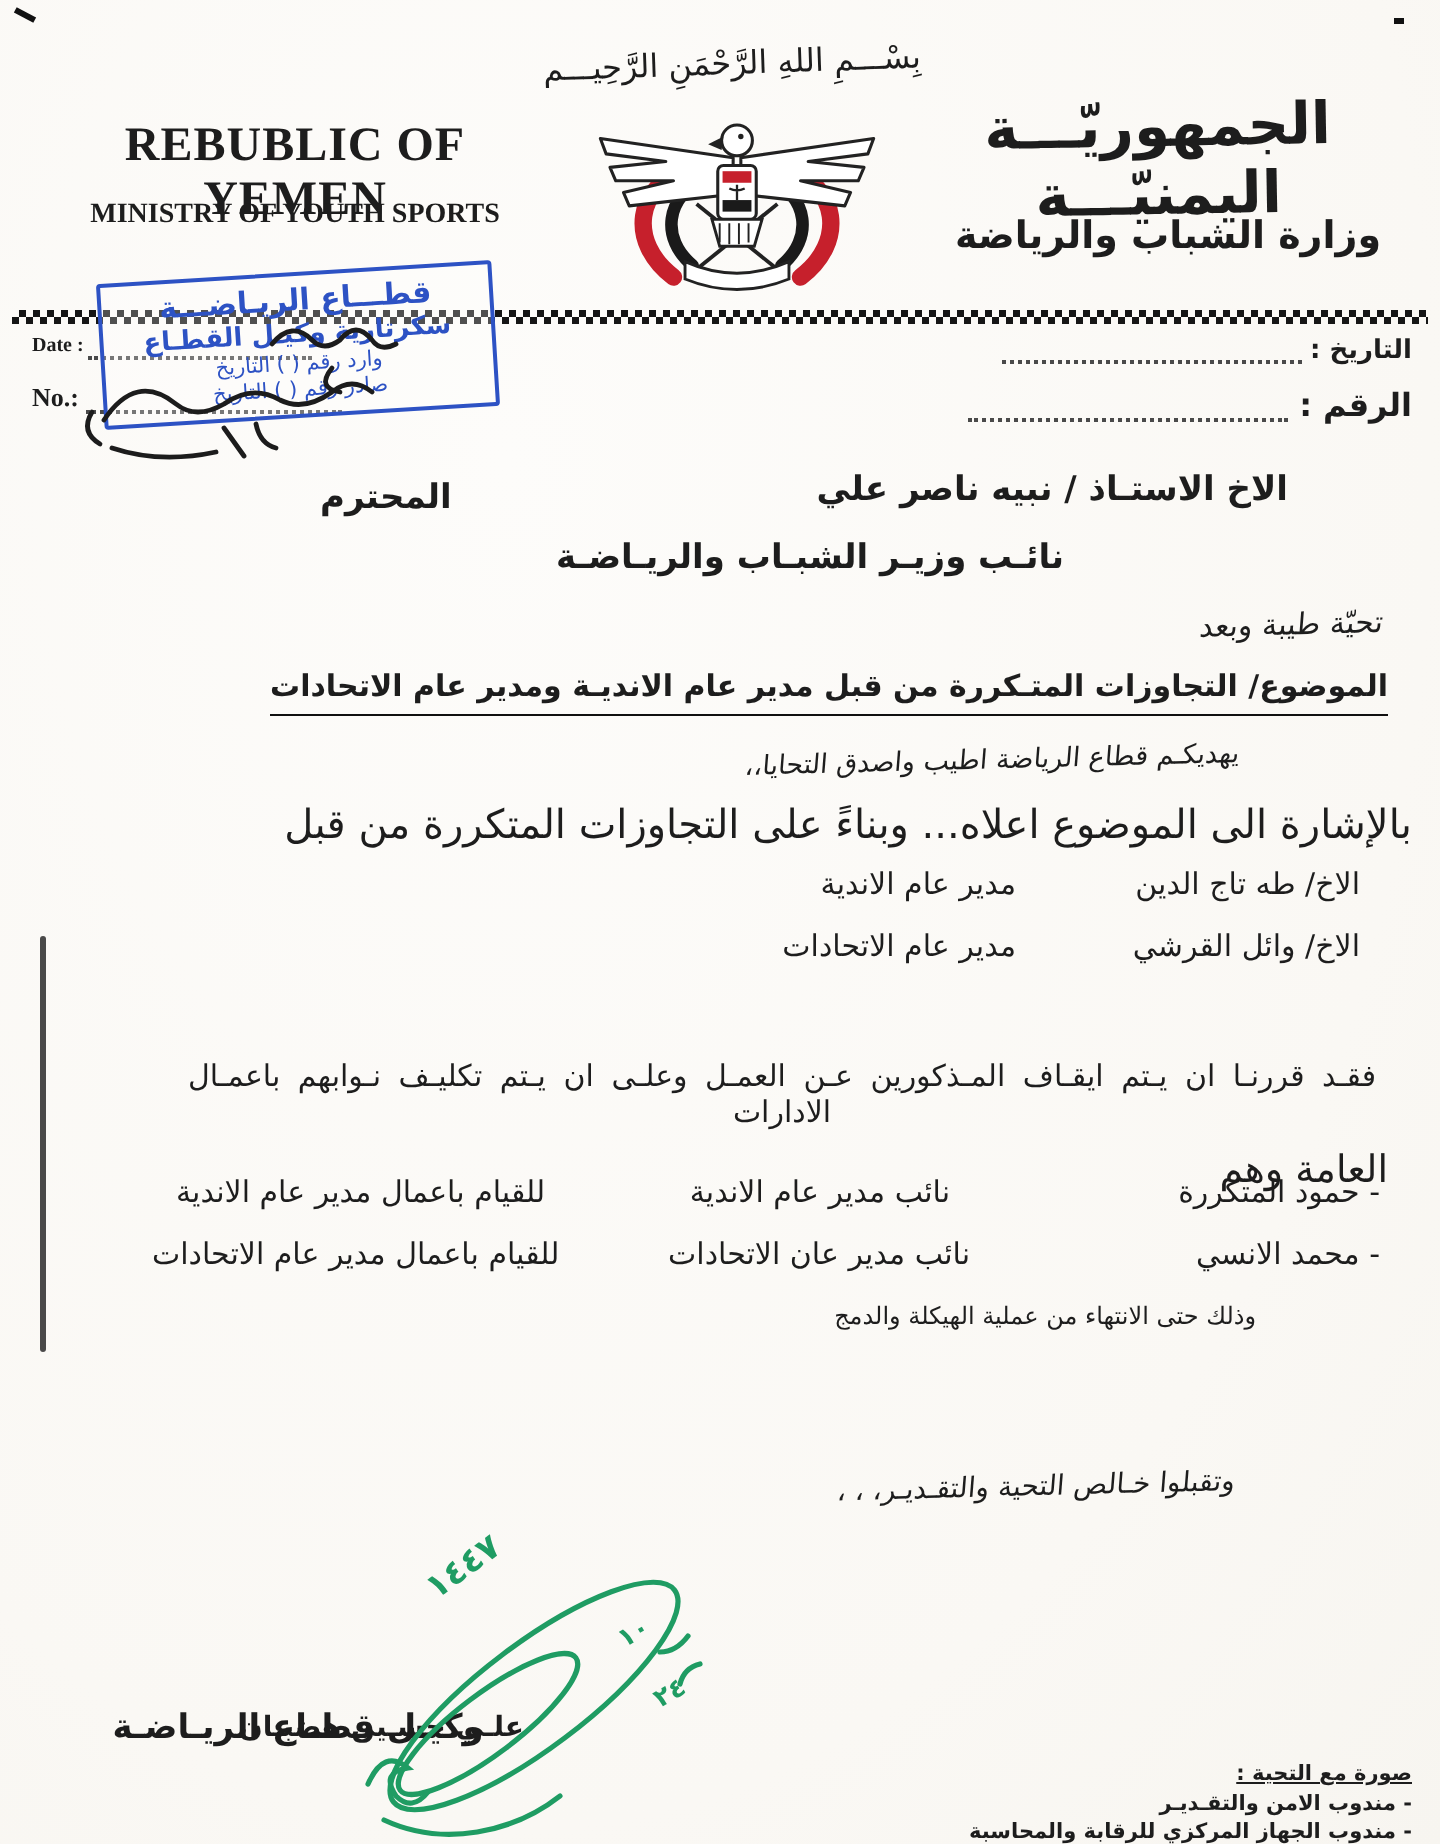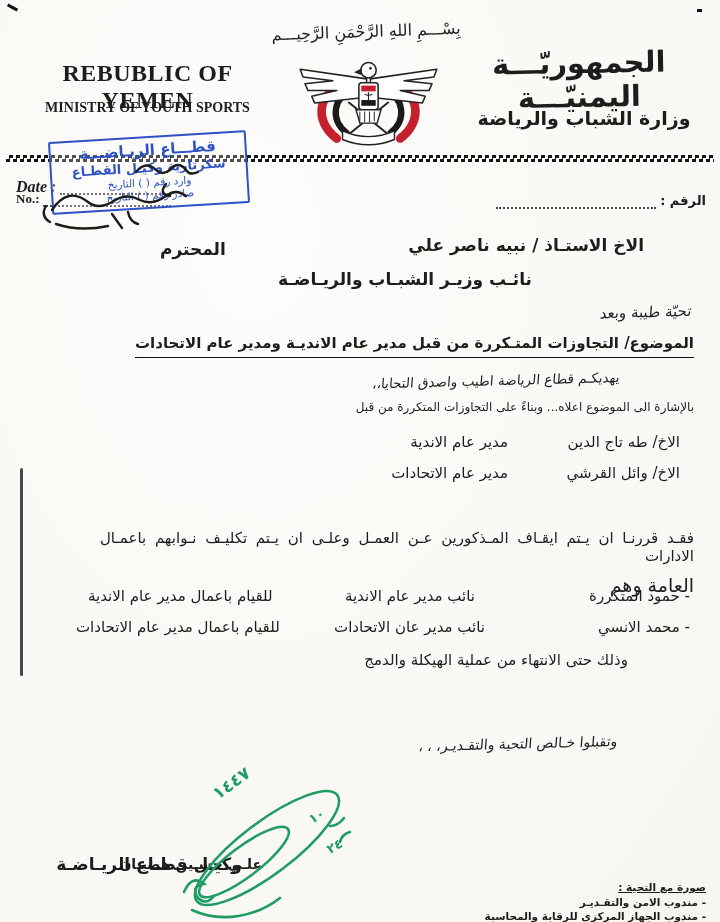--- a/index.html
+++ b/index.html
@@ -7,21 +7,21 @@
     position:relative;width:720px;height:922px;margin:0 auto;
     background:radial-gradient(ellipse at 35% 25%, #fdfcfa 0%, #faf8f4 70%, #f7f5f0 100%);
     overflow:hidden;color:#1d1d1d;
     font-family:"DejaVu Sans",sans-serif;
   }
   .abs{position:absolute;}
   .ar{direction:rtl;unicode-bidi:plaintext;}
   .b{font-weight:700;}
   .serif{font-family:"Liberation Serif","DejaVu Serif",serif;}
   .center{text-align:center;}
-  .right{text-align:right;}
+  .right{text-align:center;}
   .script{transform:skewX(-6deg) rotate(-1.5deg);transform-origin:right center;}
   .checker{
     background:repeating-conic-gradient(#161616 0% 25%, transparent 0% 50%);
     background-size:7px 7px;height:7px;
   }
   .dotline{display:inline-block;border-bottom:2px dotted #4a4a4a;height:12px;vertical-align:middle;}
   .stamp{
     border:2.5px solid #2d52c4;border-radius:2px;color:#2d52c4;
     transform:rotate(-3.5deg);padding:3px 8px 5px;text-align:center;line-height:1.25;
     background:rgba(255,255,255,0.25);
@@ -83,26 +83,30 @@
         <path d="M58,84 Q85,96 112,84 L112,93 Q85,104 58,93 Z"></path>
       </g>
     </svg>
   </div>
 
   <div class="abs ar b center" style="left:448px;top:46px;width:262px;font-size:29px;transform:rotate(-1deg);">الجمهوريّـــة اليمنيّـــة</div>
   <div class="abs ar b center" style="left:460px;top:107px;width:248px;font-size:19px;">وزارة الشباب والرياضة</div>
 
   <div class="abs checker" style="left:6px;right:6px;top:155px;z-index:1;"></div>
 
-  <div class="abs ar" style="right:14px;top:193px;font-size:13px;z-index:2;">
+  <div class="abs ar" style="right:14px;top:168px;font-size:13px;z-index:2;">
+    <span class="b">التاريخ :</span>
+    <span class="dotline" style="width:150px;"></span>
+  </div>
+  <div class="abs ar" style="right:14px;top:193px;font-size:16px;z-index:2;">
     <span class="b">الرقم :</span>
     <span class="dotline" style="width:160px;"></span>
   </div>
 
-  <div class="abs serif" style="left:16px;top:178px;font-size:16px;z-index:2;font-style:italic;">
+  <div class="abs serif" style="left:16px;top:166px;font-size:10px;z-index:2;">
     <span class="b">Date :</span>
     <span class="dotline" style="width:112px;"></span>
   </div>
   <div class="abs serif" style="left:16px;top:191px;font-size:13px;z-index:2;">
     <span class="b">No.:</span>
     <span class="dotline" style="width:128px;"></span>
   </div>
 
   <div class="abs stamp ar" style="left:50px;top:136px;width:178px;z-index:3;">
     <div class="b" style="font-size:15px;">قطـــاع الريـاضـــة</div>
@@ -129,21 +133,21 @@
   <div class="abs ar b center" style="left:240px;top:269px;width:330px;font-size:17px;">نائـب وزيـر الشبـاب والريـاضـة</div>
 
   <div class="abs ar script" style="right:28px;top:302px;font-size:15px;">تحيّة طيبة وبعد</div>
 
   <div class="abs ar right" style="right:26px;top:333px;max-width:645px;">
     <span class="subject-line b" style="font-size:15px;">الموضوع/ التجاوزات المتـكررة من قبل مدير عام الانديـة ومدير عام الاتحادات</span>
   </div>
 
   <div class="abs ar script" style="right:100px;top:369px;font-size:13.5px;">يهديكـم قطاع الرياضة اطيب واصدق التحايا،،</div>
 
-  <div class="abs ar" style="right:26px;top:400px;font-size:12px;">بالإشارة الى الموضوع اعلاه... وبناءً على التجاوزات المتكررة من قبل</div>
+  <div class="abs ar" style="right:14px;top:400px;font-size:20px;">بالإشارة الى الموضوع اعلاه... وبناءً على التجاوزات المتكررة من قبل</div>
 
   <div class="abs ar" style="top:433px;right:0;left:0;font-size:15px;">
     <span class="abs" style="right:40px;">الاخ/ طه تاج الدين</span>
     <span class="abs" style="right:212px;">مدير عام الاندية</span>
   </div>
   <div class="abs ar" style="top:464px;right:0;left:0;font-size:15px;">
     <span class="abs" style="right:40px;">الاخ/ وائل القرشي</span>
     <span class="abs" style="right:212px;">مدير عام الاتحادات</span>
   </div>
 
@@ -155,21 +159,21 @@
     <span class="abs" style="right:30px;">- حمود المتكررة</span>
     <span class="abs" style="right:245px;">نائب مدير عام الاندية</span>
     <span class="abs" style="left:88px;">للقيام باعمال مدير عام الاندية</span>
   </div>
   <div class="abs ar" style="top:618px;right:0;left:0;font-size:15px;">
     <span class="abs" style="right:30px;margin-left:34px;">- محمد الانسي</span>
     <span class="abs" style="right:235px;">نائب مدير عان الاتحادات</span>
     <span class="abs" style="left:76px;">للقيام باعمال مدير عام الاتحادات</span>
   </div>
 
-  <div class="abs ar" style="right:92px;top:651px;font-size:15px;">وذلك حتى الانتهاء من عملية الهيكلة والدمج</div>
+  <div class="abs ar" style="right:92px;top:651px;font-size:12px;">وذلك حتى الانتهاء من عملية الهيكلة والدمج</div>
 
 
   <div class="abs ar script" style="right:102px;top:733px;font-size:14px;">وتقبلوا خـالص التحية والتقـديـر، ، ،</div>
 
   <div class="abs ar b" style="left:52px;top:856px;width:210px;text-align:right;font-size:14px;">علـي حسـين هضبـان</div>
   <div class="abs ar b" style="left:44px;top:854px;width:210px;text-align:center;font-size:17px;">وكيـل قطـاع الريـاضـة</div>
 
   <div class="abs" style="left:162px;top:758px;width:215px;height:164px;z-index:5;">
     <svg width="215" height="164" viewBox="0 0 215 164">
       <g fill="none" stroke="#1f9c63" stroke-width="2.6" stroke-linecap="round">

